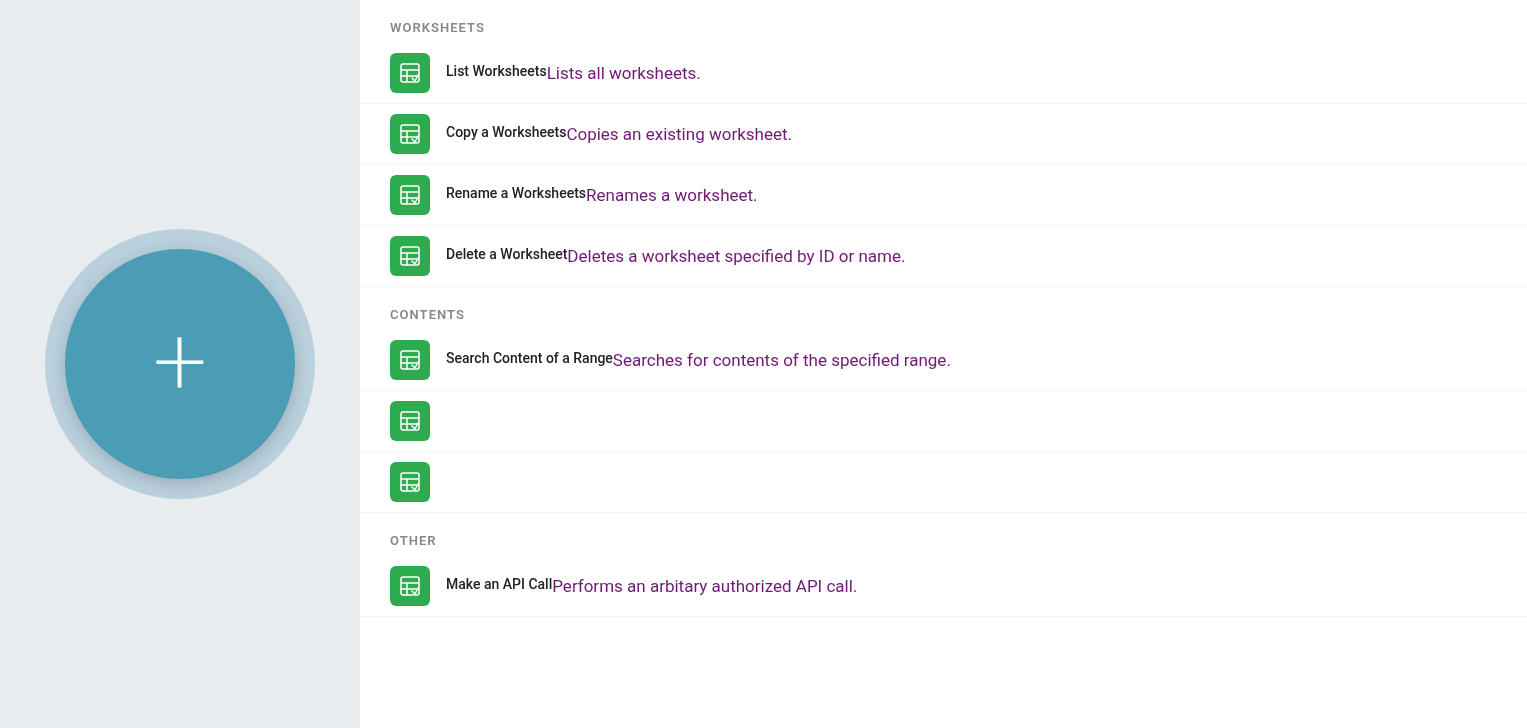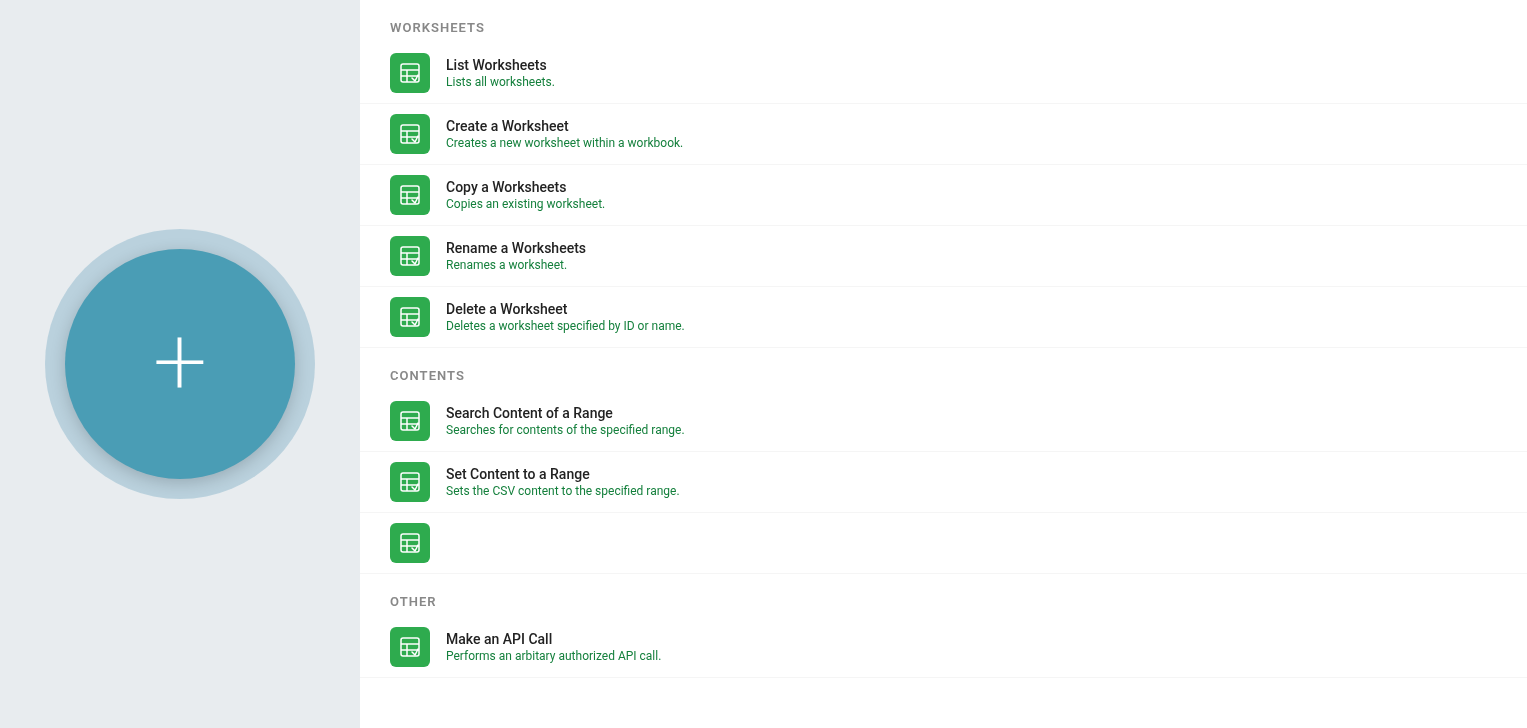--- a/index.html
+++ b/index.html
@@ -89,33 +89,33 @@
       margin-right: 16px;
     }
 
     .item-icon svg {
       width: 24px;
       height: 24px;
     }
 
     .item-text {
       display: flex;
-      flex-direction: column;
+      flex-direction: row;
     }
 
     .item-title {
       font-size: 14px;
       font-weight: 500;
       color: #222;
       margin-bottom: 2px;
     }
 
     .item-desc {
-      font-size: 12px;
-      color: #15803d;
+      font-size: 17px;
+      color: #701a75;
     }
   </style>
 </head>
 <body>
 
 <div class="left-panel">
   <div class="plus-button-outer">
     <div class="plus-button-inner">
       <span class="plus-icon">+</span>
     </div>
@@ -143,35 +143,20 @@
       <div class="item-icon">
         <svg viewBox="0 0 24 24" fill="none" xmlns="http://www.w3.org/2000/svg">
     <rect x="3" y="3" width="18" height="18" rx="2" stroke="white" stroke-width="1.5" fill="none"></rect>
     <line x1="3" y1="9" x2="21" y2="9" stroke="white" stroke-width="1.5"></line>
     <line x1="3" y1="15" x2="21" y2="15" stroke="white" stroke-width="1.5"></line>
     <line x1="9" y1="9" x2="9" y2="21" stroke="white" stroke-width="1.5"></line>
     <polyline points="14,17 17,20 20,14" stroke="white" stroke-width="1.5" fill="none" stroke-linecap="round" stroke-linejoin="round"></polyline>
   </svg>
       </div>
       <div class="item-text">
-        <div class="item-title">Create a Worksheet</div>
-        <div class="item-desc">Creates a new worksheet within a workbook.</div>
-      </div>
-    </div>
-    <div class="menu-item">
-      <div class="item-icon">
-        <svg viewBox="0 0 24 24" fill="none" xmlns="http://www.w3.org/2000/svg">
-    <rect x="3" y="3" width="18" height="18" rx="2" stroke="white" stroke-width="1.5" fill="none"></rect>
-    <line x1="3" y1="9" x2="21" y2="9" stroke="white" stroke-width="1.5"></line>
-    <line x1="3" y1="15" x2="21" y2="15" stroke="white" stroke-width="1.5"></line>
-    <line x1="9" y1="9" x2="9" y2="21" stroke="white" stroke-width="1.5"></line>
-    <polyline points="14,17 17,20 20,14" stroke="white" stroke-width="1.5" fill="none" stroke-linecap="round" stroke-linejoin="round"></polyline>
-  </svg>
-      </div>
-      <div class="item-text">
         <div class="item-title">Copy a Worksheets</div>
         <div class="item-desc">Copies an existing worksheet.</div>
       </div>
     </div>
     <div class="menu-item">
       <div class="item-icon">
         <svg viewBox="0 0 24 24" fill="none" xmlns="http://www.w3.org/2000/svg">
     <rect x="3" y="3" width="18" height="18" rx="2" stroke="white" stroke-width="1.5" fill="none"></rect>
     <line x1="3" y1="9" x2="21" y2="9" stroke="white" stroke-width="1.5"></line>
     <line x1="3" y1="15" x2="21" y2="15" stroke="white" stroke-width="1.5"></line>
@@ -218,24 +203,20 @@
     <div class="menu-item">
       <div class="item-icon">
         <svg viewBox="0 0 24 24" fill="none" xmlns="http://www.w3.org/2000/svg">
     <rect x="3" y="3" width="18" height="18" rx="2" stroke="white" stroke-width="1.5" fill="none"></rect>
     <line x1="3" y1="9" x2="21" y2="9" stroke="white" stroke-width="1.5"></line>
     <line x1="3" y1="15" x2="21" y2="15" stroke="white" stroke-width="1.5"></line>
     <line x1="9" y1="9" x2="9" y2="21" stroke="white" stroke-width="1.5"></line>
     <polyline points="14,17 17,20 20,14" stroke="white" stroke-width="1.5" fill="none" stroke-linecap="round" stroke-linejoin="round"></polyline>
   </svg>
       </div>
-      <div class="item-text">
-        <div class="item-title">Set Content to a Range</div>
-        <div class="item-desc">Sets the CSV content to the specified range.</div>
-      </div>
     </div>
     <div class="menu-item">
       <div class="item-icon">
         <svg viewBox="0 0 24 24" fill="none" xmlns="http://www.w3.org/2000/svg">
     <rect x="3" y="3" width="18" height="18" rx="2" stroke="white" stroke-width="1.5" fill="none"></rect>
     <line x1="3" y1="9" x2="21" y2="9" stroke="white" stroke-width="1.5"></line>
     <line x1="3" y1="15" x2="21" y2="15" stroke="white" stroke-width="1.5"></line>
     <line x1="9" y1="9" x2="9" y2="21" stroke="white" stroke-width="1.5"></line>
     <polyline points="14,17 17,20 20,14" stroke="white" stroke-width="1.5" fill="none" stroke-linecap="round" stroke-linejoin="round"></polyline>
   </svg>

